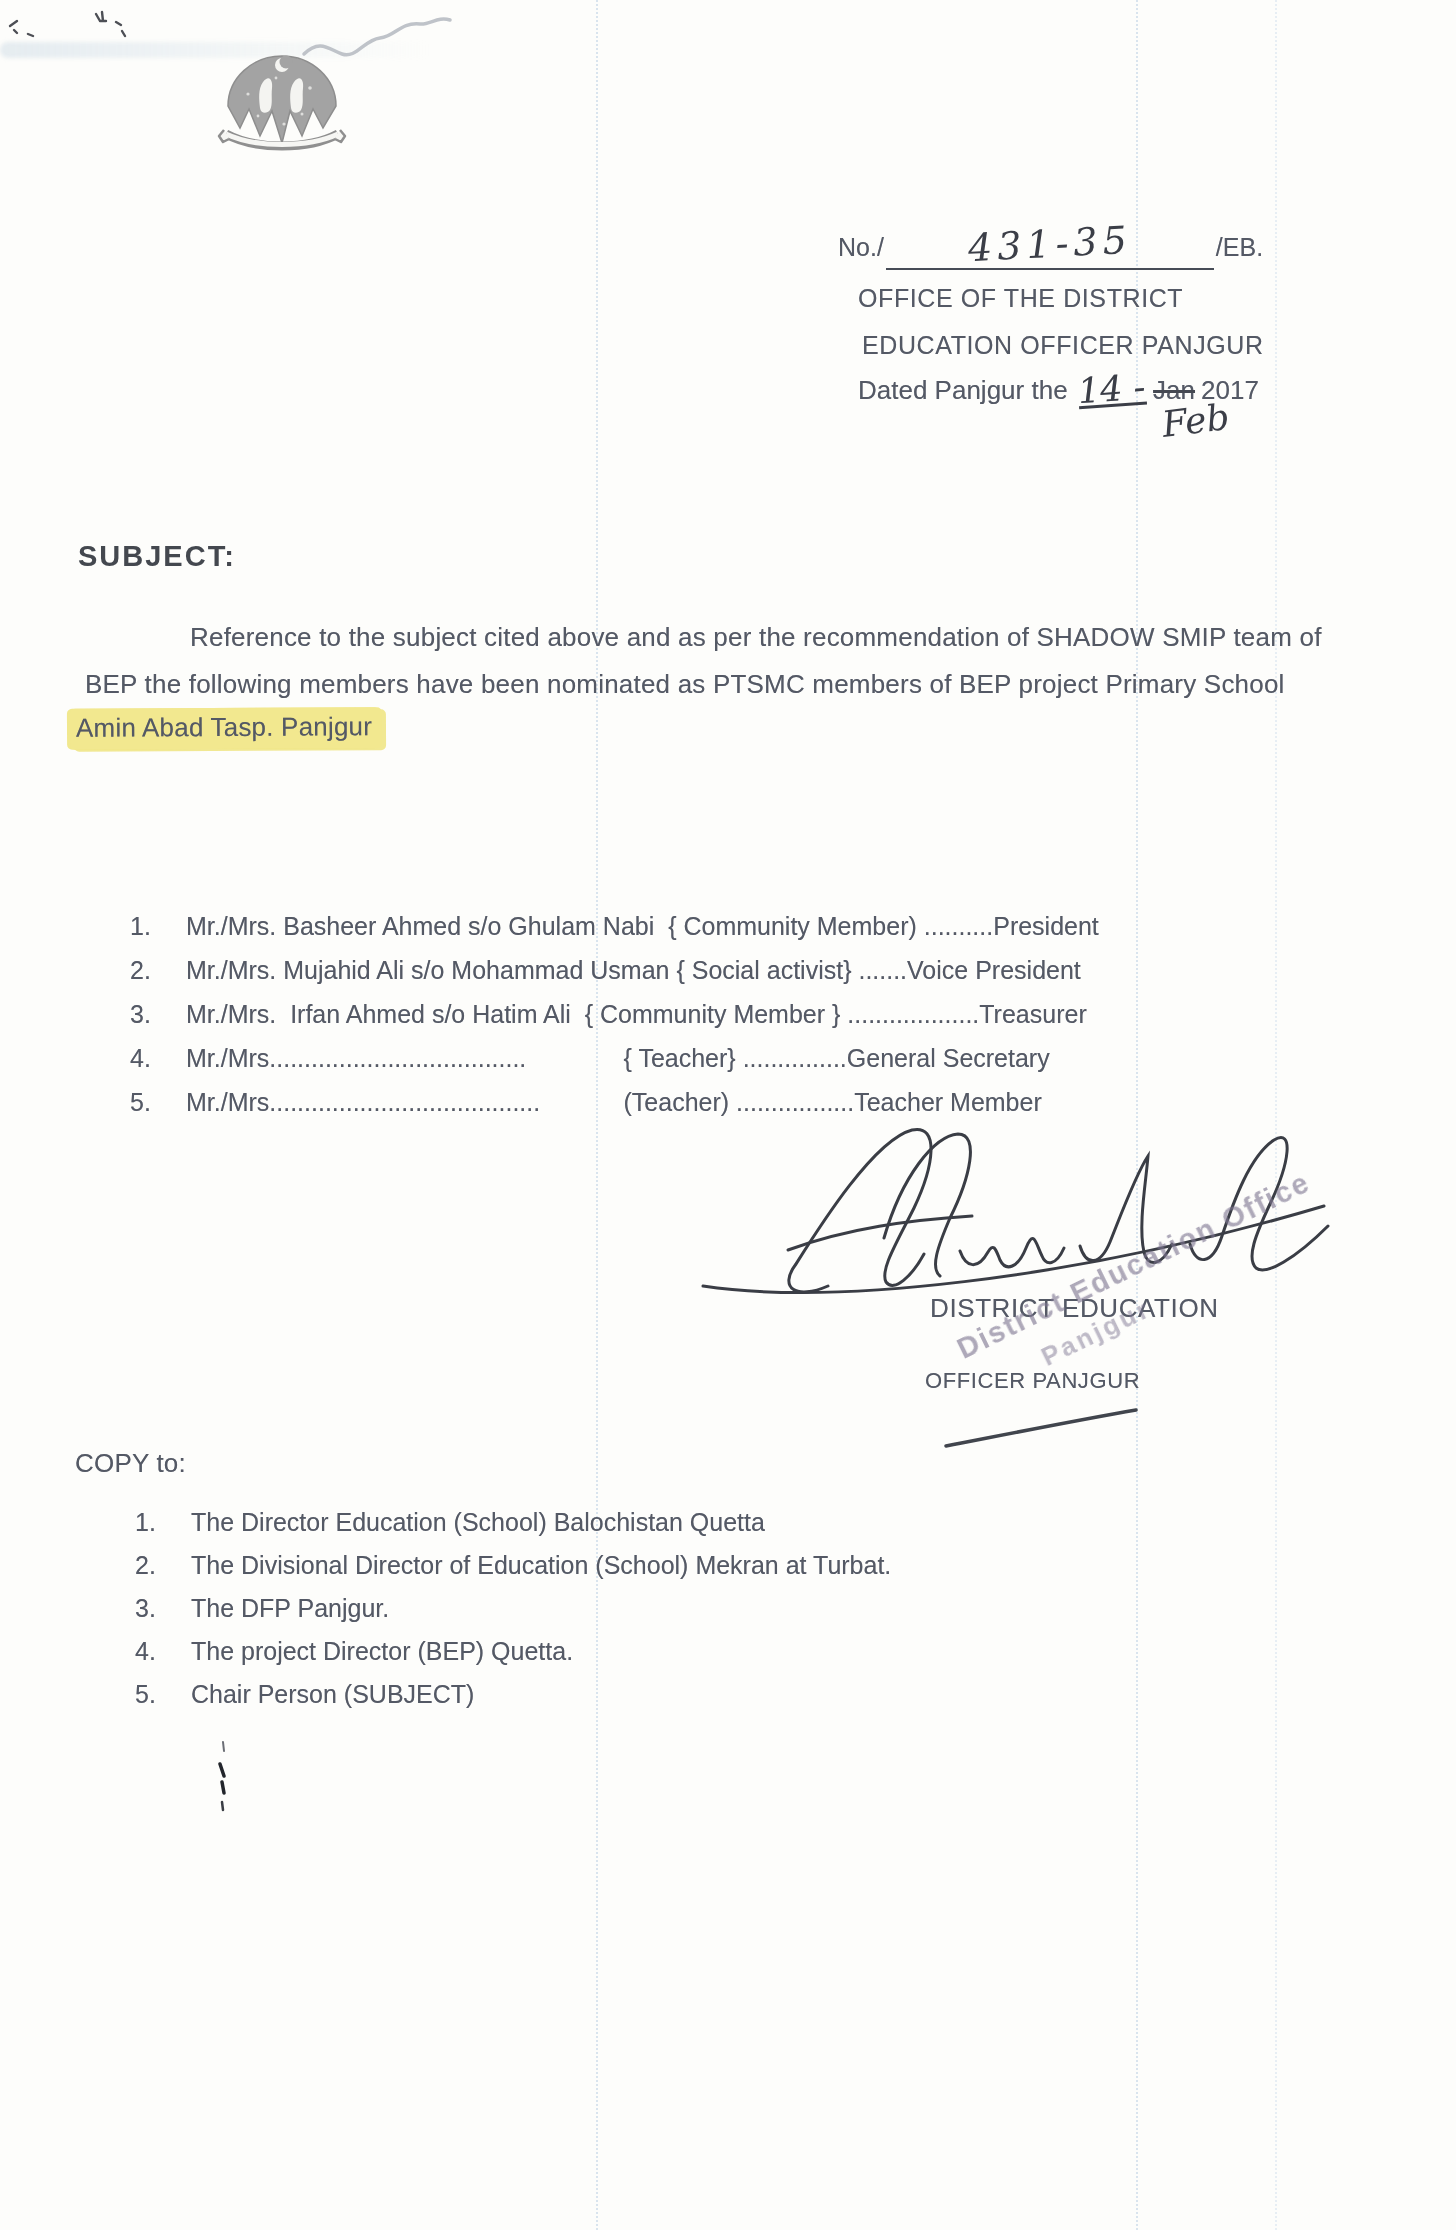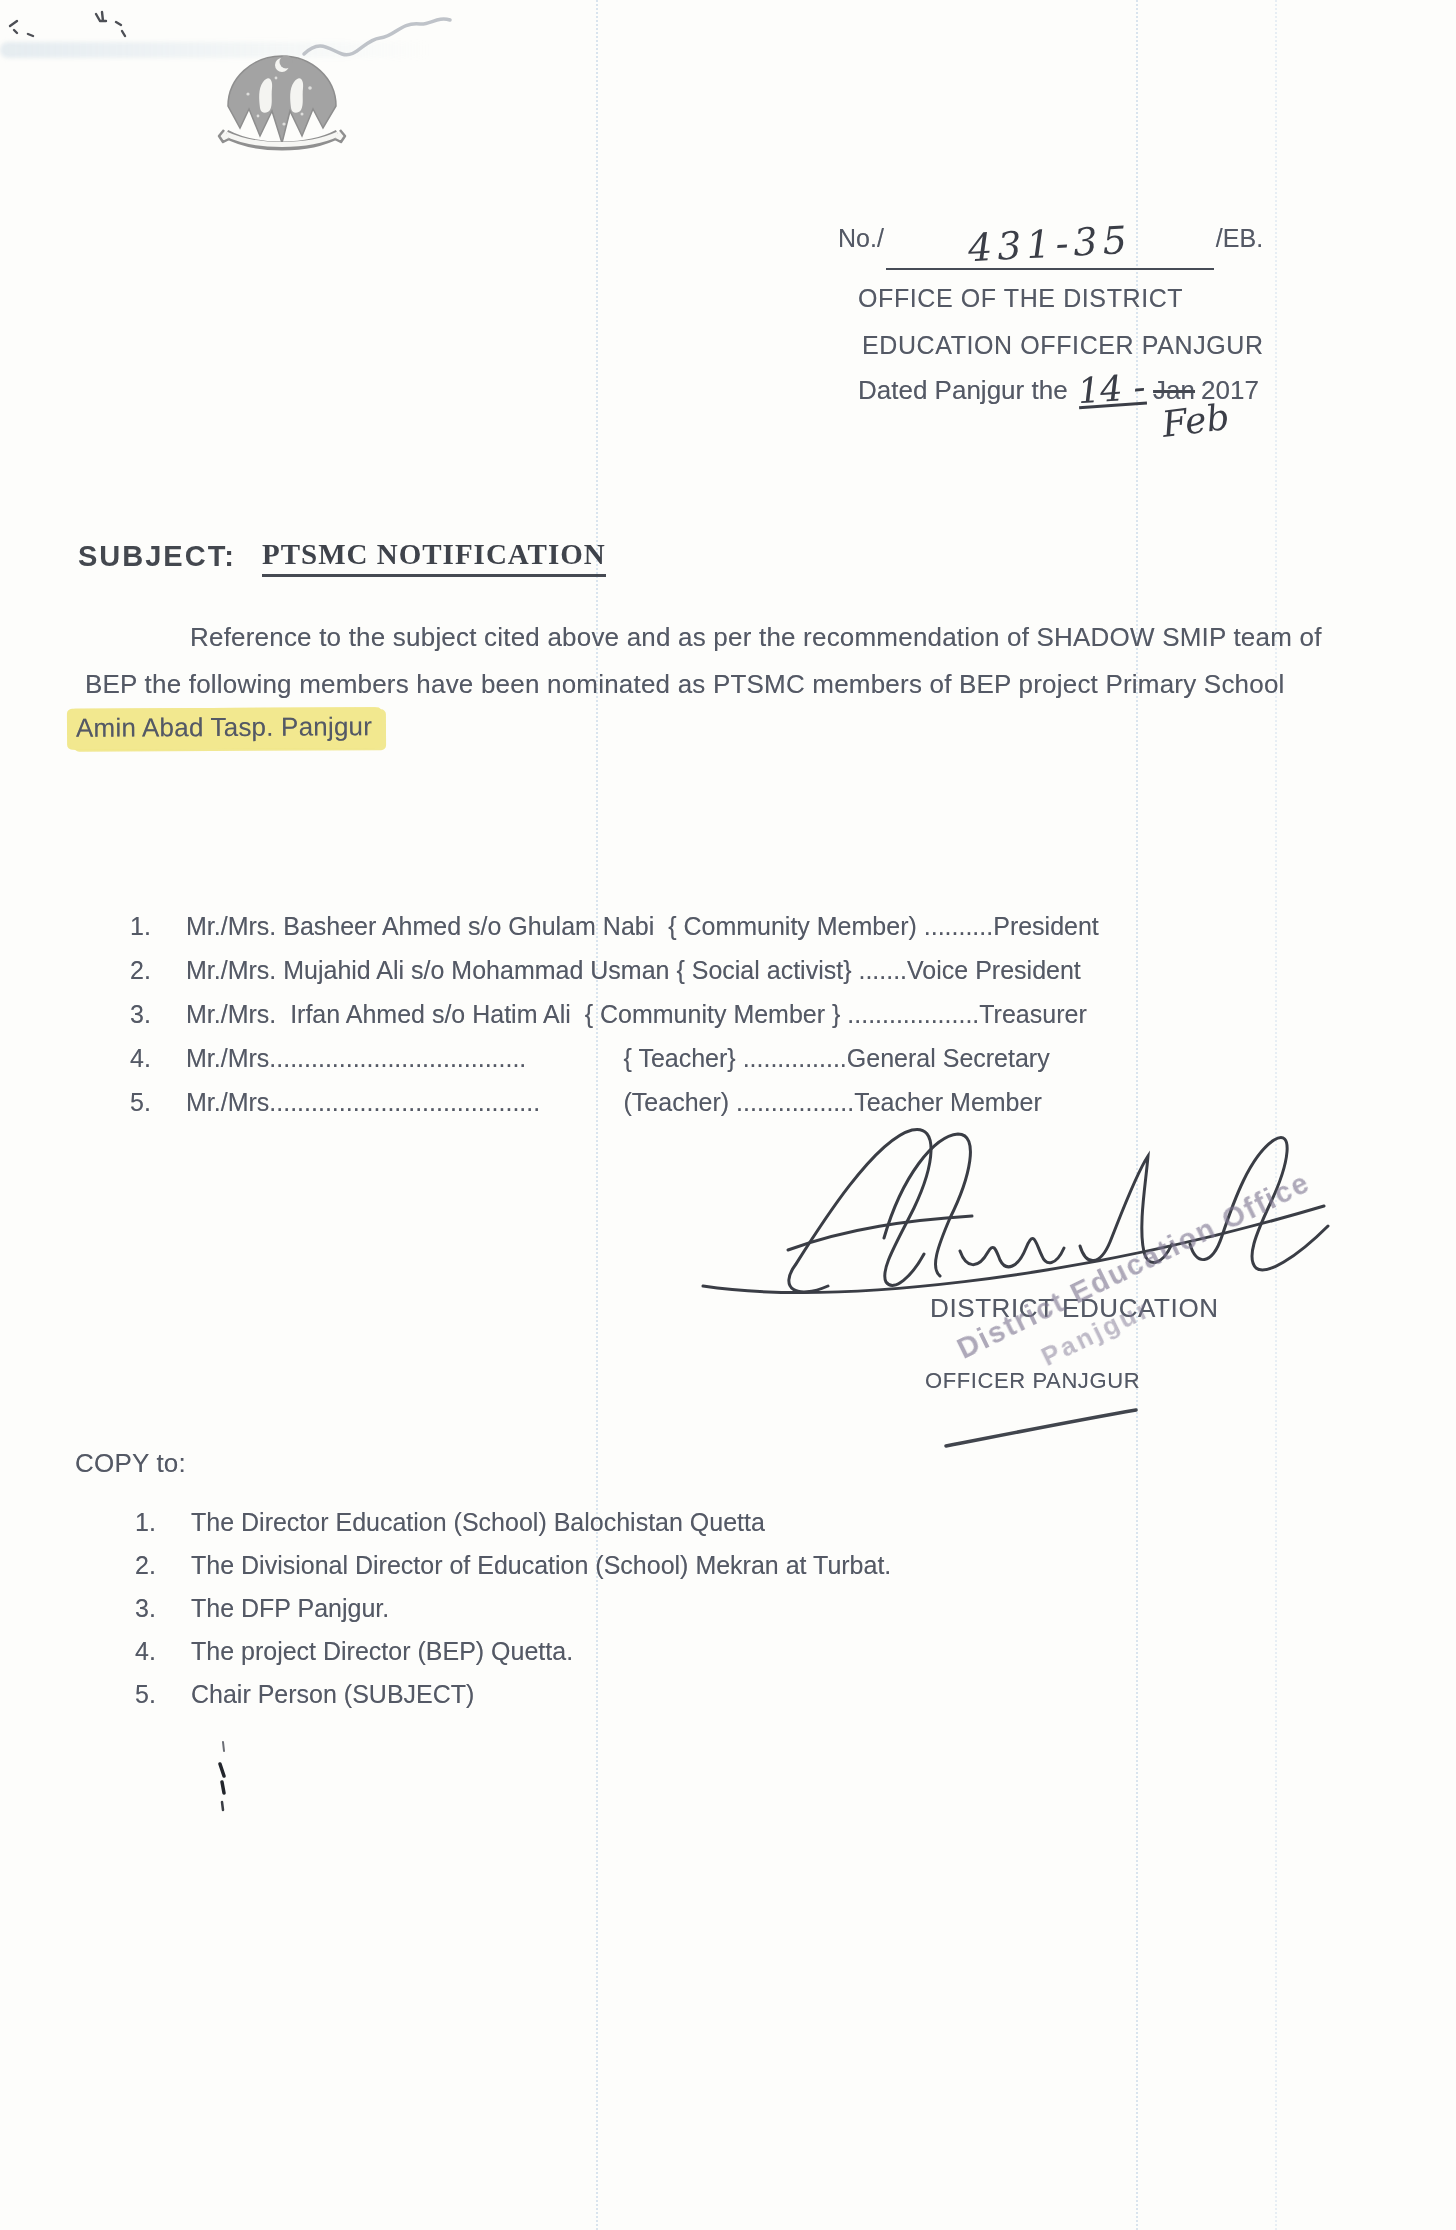--- a/index.html
+++ b/index.html
@@ -12,21 +12,21 @@
   .typed { color:#545965; text-shadow:0 0 0.6px rgba(90,95,110,0.45); }
   .abs { position:absolute; white-space:nowrap; }
 
   
   .fold { position:absolute; top:0; bottom:0; width:0; border-left:2px dotted rgba(150,180,215,0.35); }
   .streak { position:absolute; left:0; top:42px; width:430px; height:16px;
     background:linear-gradient(90deg, rgba(185,205,220,0.35), rgba(215,228,238,0.12) 80%, transparent);
     filter:blur(2px); border-radius:8px; }
 
   
-  .no-row { left:838px; top:224px; display:flex; align-items:flex-start; font-size:25px; }
+  .no-row { left:838px; top:224px; display:flex; align-items:center; font-size:25px; }
   .no-underline { display:inline-block; width:328px; border-bottom:2px solid #474c56; text-align:center; margin:0 2px; }
   .hand { font-family:"DejaVu Serif", serif; font-style:italic; color:#3b3e47; }
   .no-value { display:inline-block; font-size:38px; letter-spacing:5px; transform:rotate(-3deg); position:relative; top:-2px; }
   .office-line { font-size:25px; letter-spacing:0.6px; }
   .date-row { left:858px; top:374px; display:flex; align-items:center; font-size:26px; }
   .date-day { display:inline-block; font-size:35px; border-bottom:3px solid #3b3e47; transform:rotate(-4deg); margin:0 8px 0 10px; line-height:30px; }
   .struck { text-decoration:line-through; text-decoration-thickness:2.5px; text-decoration-color:#454952; margin-right:6px; }
   .date-feb { left:1162px; top:400px; font-size:36px; transform:rotate(-7deg); }
 
   
@@ -105,21 +105,20 @@
 
   <div class="abs date-row typed">
     <span>Dated Panjgur the</span>
     <span class="hand date-day">14 -</span>
     <span class="struck">Jan</span>
     <span>2017</span>
   </div>
   <div class="abs hand date-feb">Feb</div>
 
   <div class="abs subject-label">SUBJECT:</div>
-  <div class="abs subject-title">PTSMC NOTIFICATION</div>
 
   <div class="abs typed body-line" style="left:85px; top:669px">BEP the following members have been nominated as PTSMC members of BEP project Primary School</div>
   <div class="abs typed body-line" style="left:190px; top:622px">Reference to the subject cited above and as per the recommendation of SHADOW SMIP team of</div>
   <div class="abs body-line" style="left:70px; top:708px"><span class="hl typed">Amin Abad Tasp. Panjgur</span></div>
 
 
   <div class="members typed" style="top:912px; height:230px">
     <div class="row" style="top:0"><span class="num">1.</span><span>Mr./Mrs. Basheer Ahmed s/o Ghulam Nabi  { Community Member) ..........President</span></div>
     <div class="row" style="top:44px"><span class="num">2.</span><span>Mr./Mrs. Mujahid Ali s/o Mohammad Usman { Social activist} .......Voice President</span></div>
     <div class="row" style="top:88px"><span class="num">3.</span><span>Mr./Mrs.  Irfan Ahmed s/o Hatim Ali  { Community Member } ...................Treasurer</span></div>

